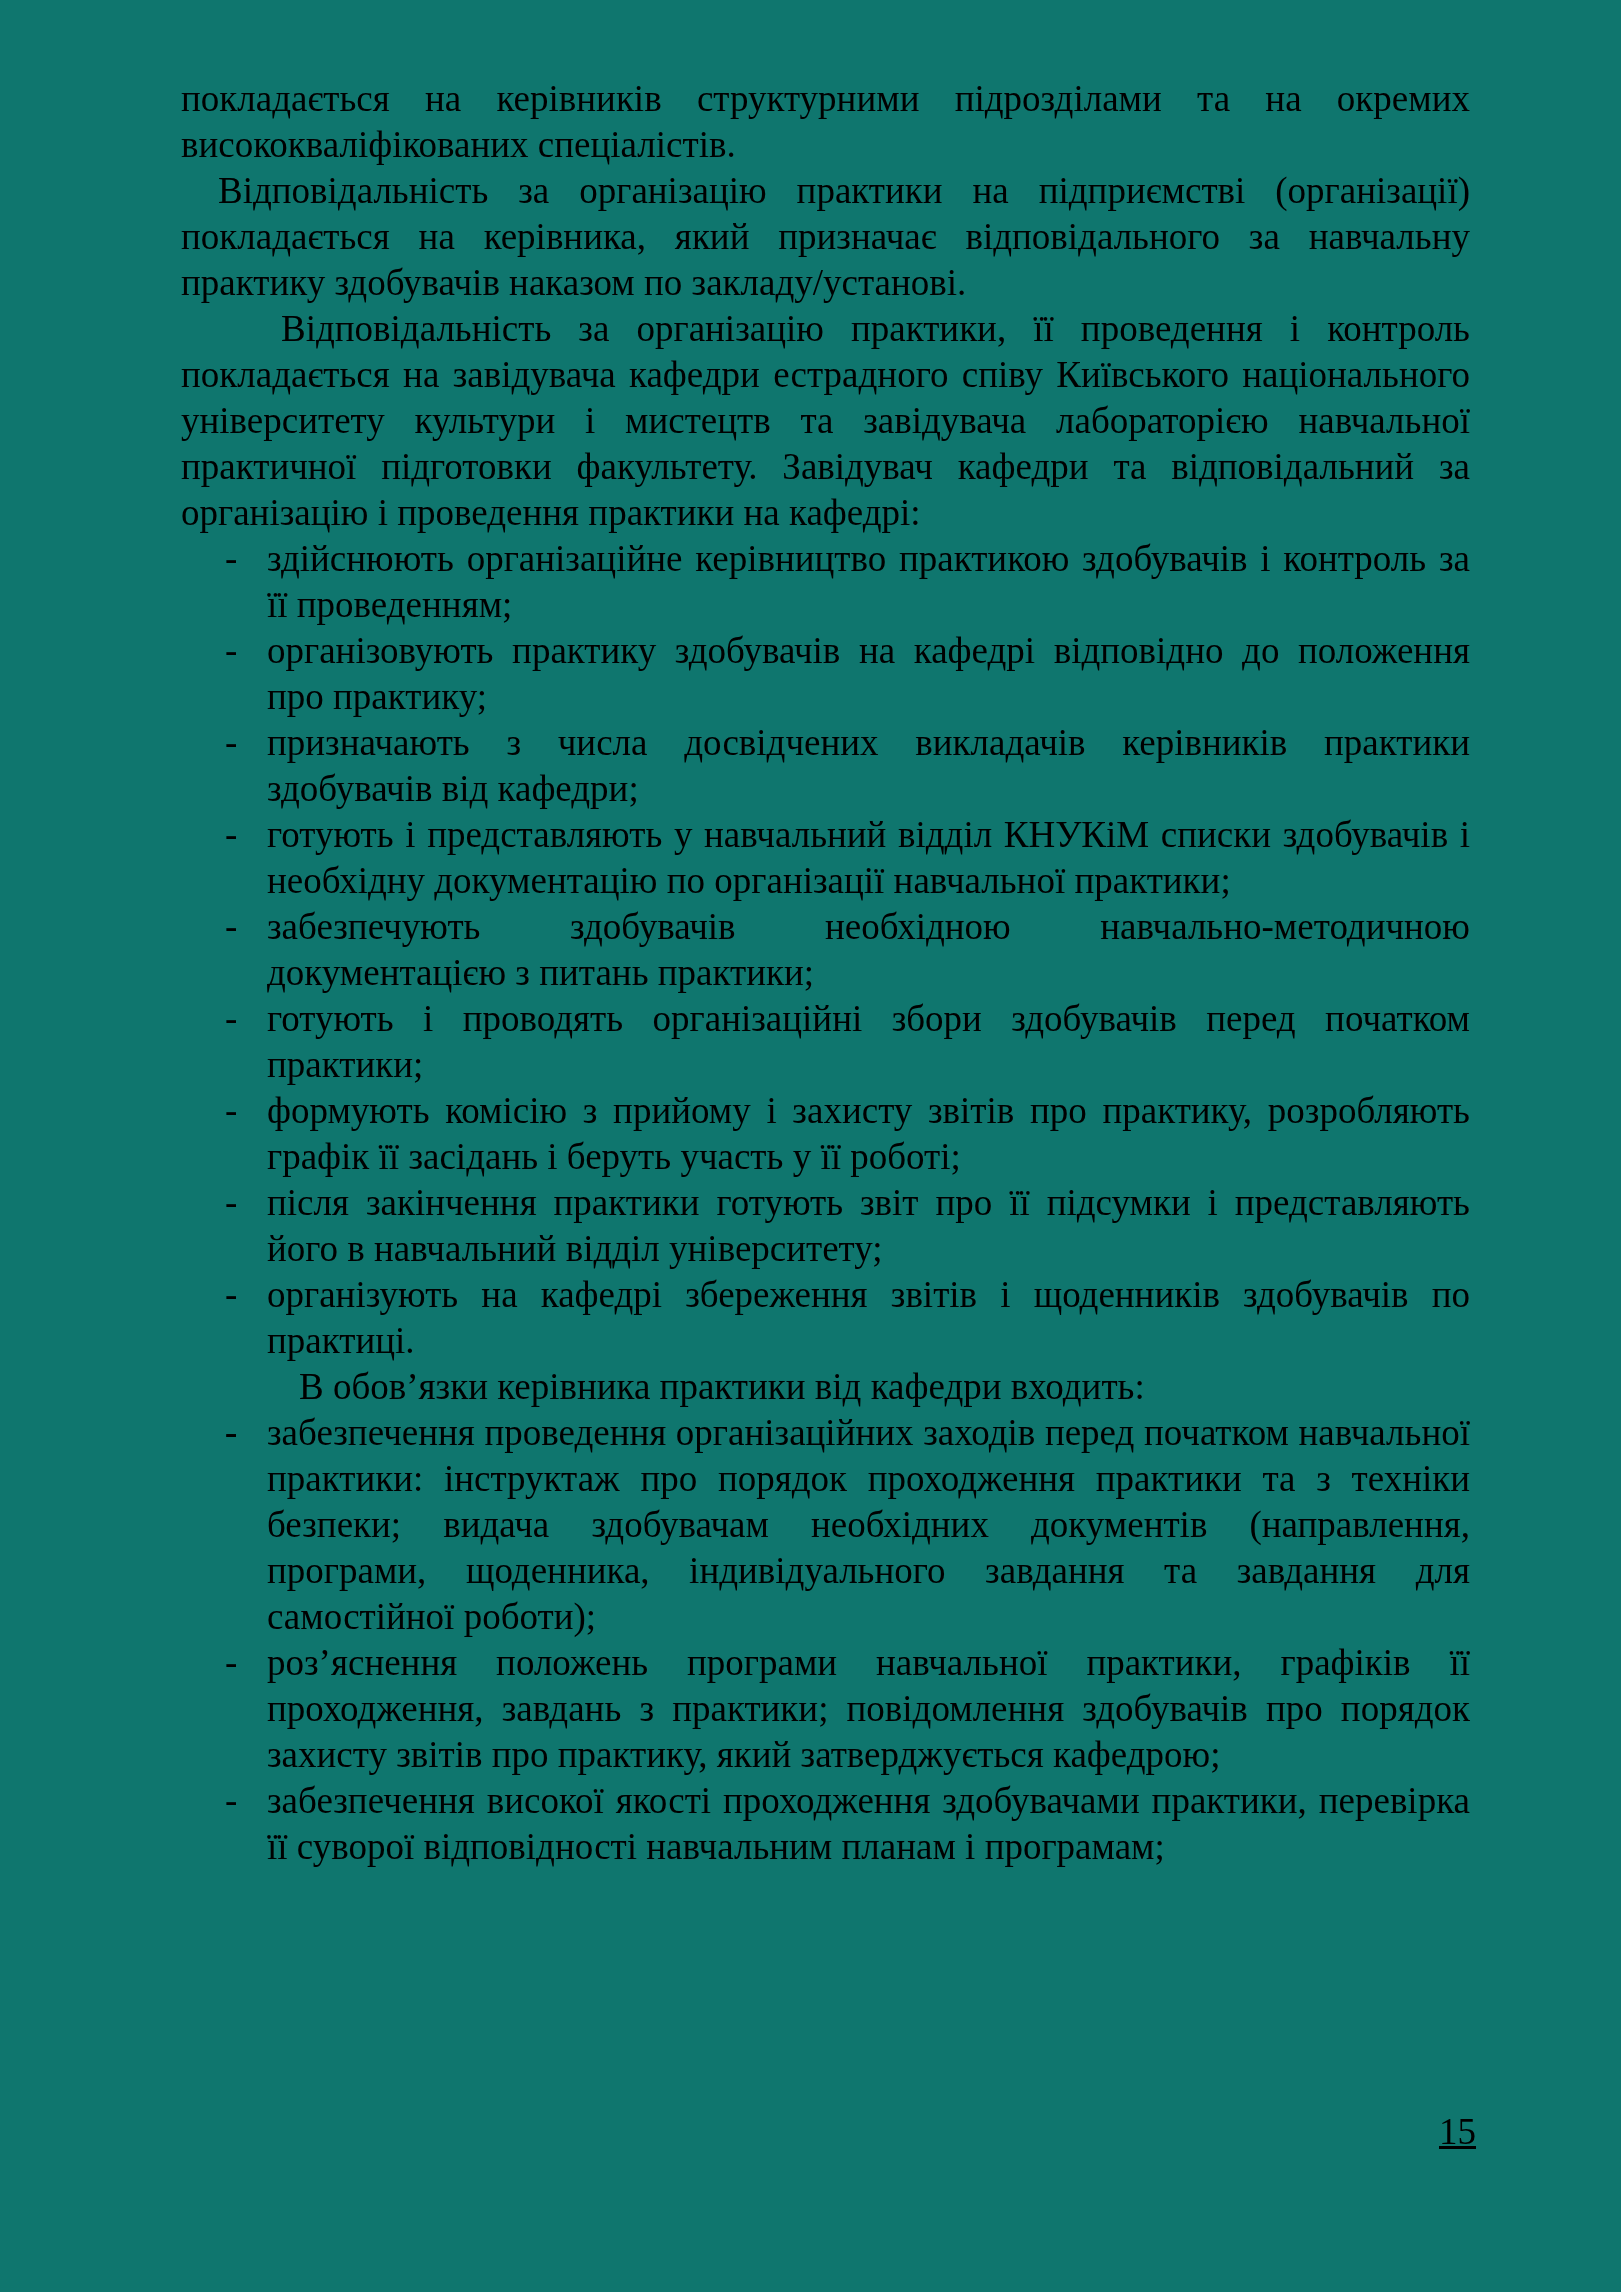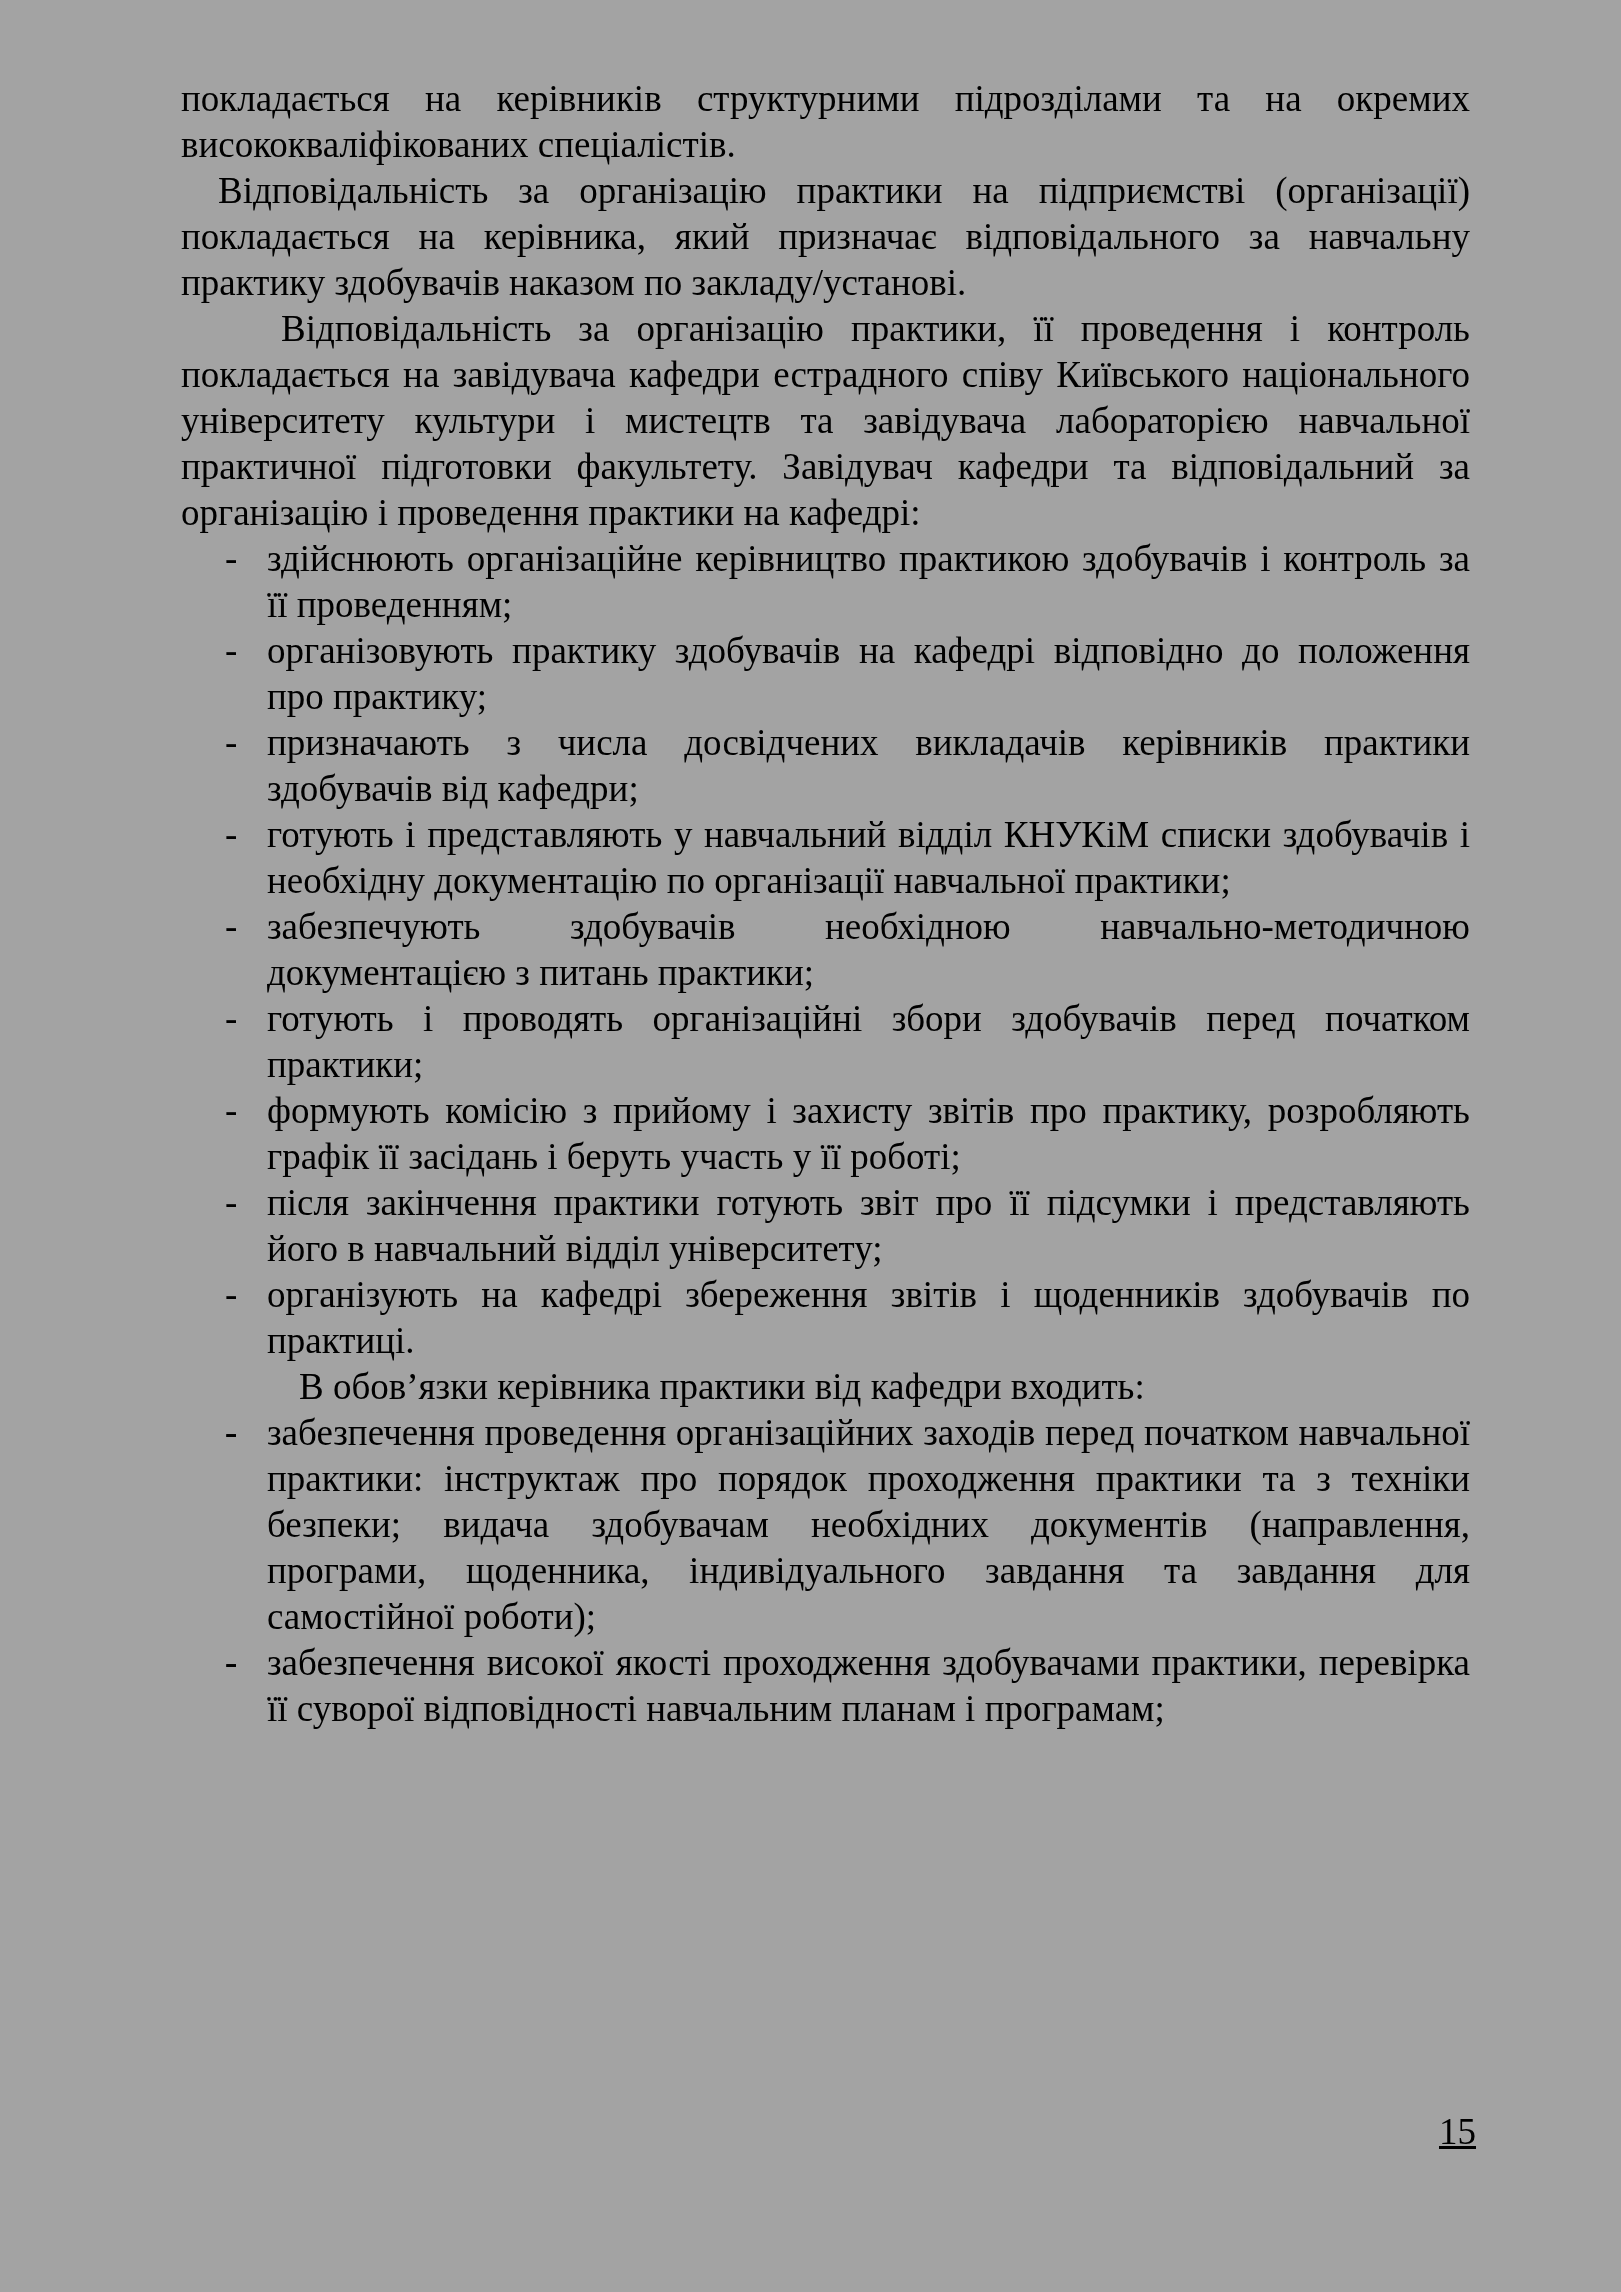--- a/index.html
+++ b/index.html
@@ -1,20 +1,20 @@
 <!DOCTYPE html>
 <html><head>
 <meta charset="utf-8">
 <style>
   html, body { margin: 0; padding: 0; background: #ffffff; }
   .page {
     position: relative;
     width: 1621px;
     height: 2293px;
-    background: #a3a3a3;
+    background: #0f766e;
     font-family: "Liberation Serif", "DejaVu Serif", serif;
     font-size: 37px;
     line-height: 46px;
     color: #000000;
     overflow: hidden;
   }
   .content {
     position: absolute;
     left: 181px;
     top: 76px;
@@ -67,18 +67,18 @@
       <div class="li"><span class="li-marker">-</span><span class="li-text">призначають з числа досвідчених викладачів керівників практики здобувачів від кафедри;</span></div>
       <div class="li"><span class="li-marker">-</span><span class="li-text">готують і представляють у навчальний відділ КНУКіМ списки здобувачів і необхідну документацію по організації навчальної практики;</span></div>
       <div class="li"><span class="li-marker">-</span><span class="li-text">забезпечують здобувачів необхідною навчально-методичною документацією з питань практики;</span></div>
       <div class="li"><span class="li-marker">-</span><span class="li-text">готують і проводять організаційні збори здобувачів перед початком практики;</span></div>
       <div class="li"><span class="li-marker">-</span><span class="li-text">формують комісію з прийому і захисту звітів про практику, розробляють графік її засідань і беруть участь у її роботі;</span></div>
       <div class="li"><span class="li-marker">-</span><span class="li-text">після закінчення практики готують звіт про її підсумки і представляють його в навчальний відділ університету;</span></div>
       <div class="li"><span class="li-marker">-</span><span class="li-text">організують на кафедрі збереження звітів і щоденників здобувачів по практиці.</span></div>
       <div class="h2">В обов’язки керівника практики від кафедри входить:</div>
       <div class="li"><span class="li-marker">-</span></div>
       <div class="li"><span class="li-marker">-</span><span class="li-text">забезпечення проведення організаційних заходів перед початком навчальної  практики: інструктаж про порядок проходження практики та з техніки безпеки; видача здобувачам необхідних документів (направлення, програми, щоденника, індивідуального завдання та завдання для самостійної роботи);</span></div>
-      <div class="li"><span class="li-marker">-</span></div>
+      <div class="li"><span class="li-marker">-</span><span class="li-text">роз’яснення положень програми навчальної практики, графіків її проходження, завдань з практики; повідомлення здобувачів про порядок захисту звітів про практику, який затверджується кафедрою;</span></div>
       <div class="li"><span class="li-marker">-</span><span class="li-text">забезпечення високої якості проходження здобувачами практики, перевірка її суворої відповідності навчальним планам і програмам;</span></div>
     </div>
   <div class="page-number">15</div>
 </div>
 
 
 </body></html>

